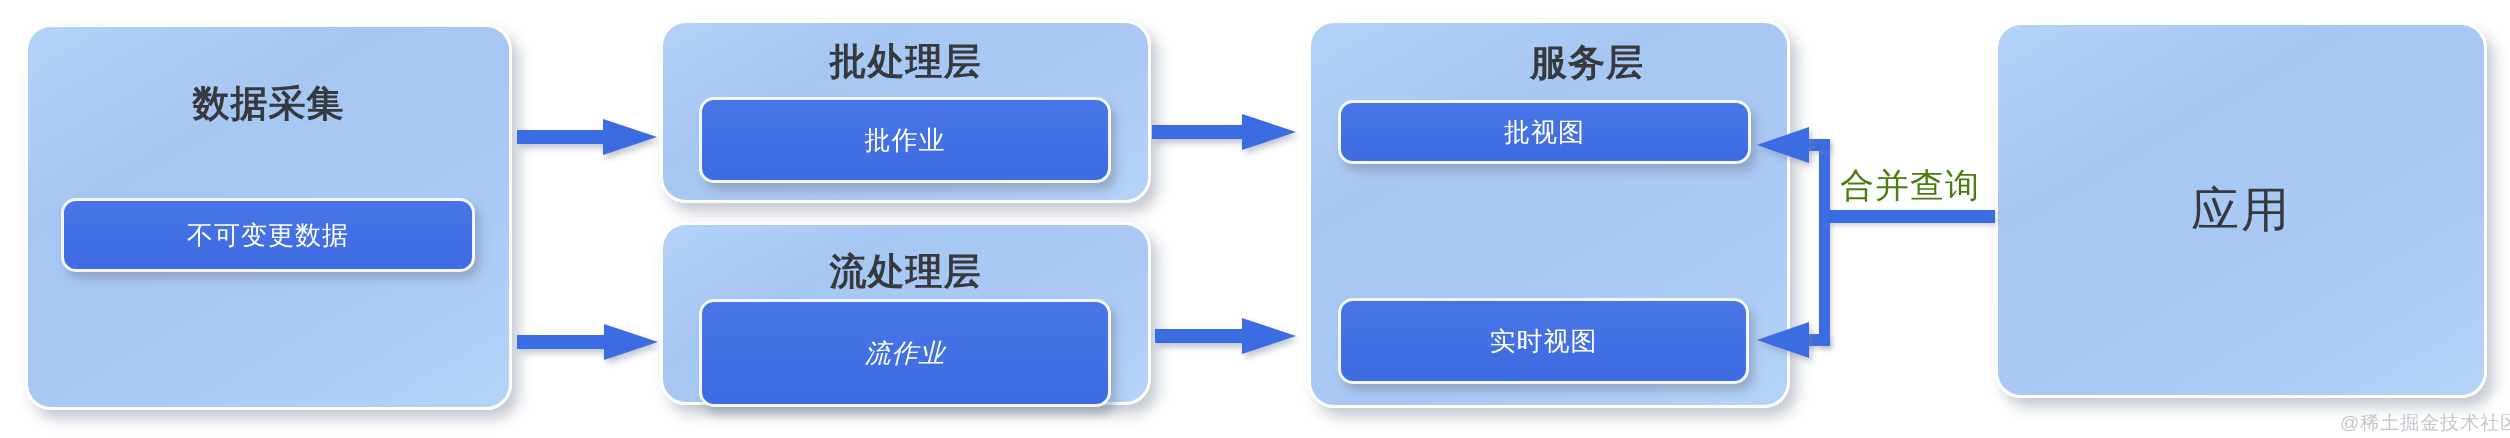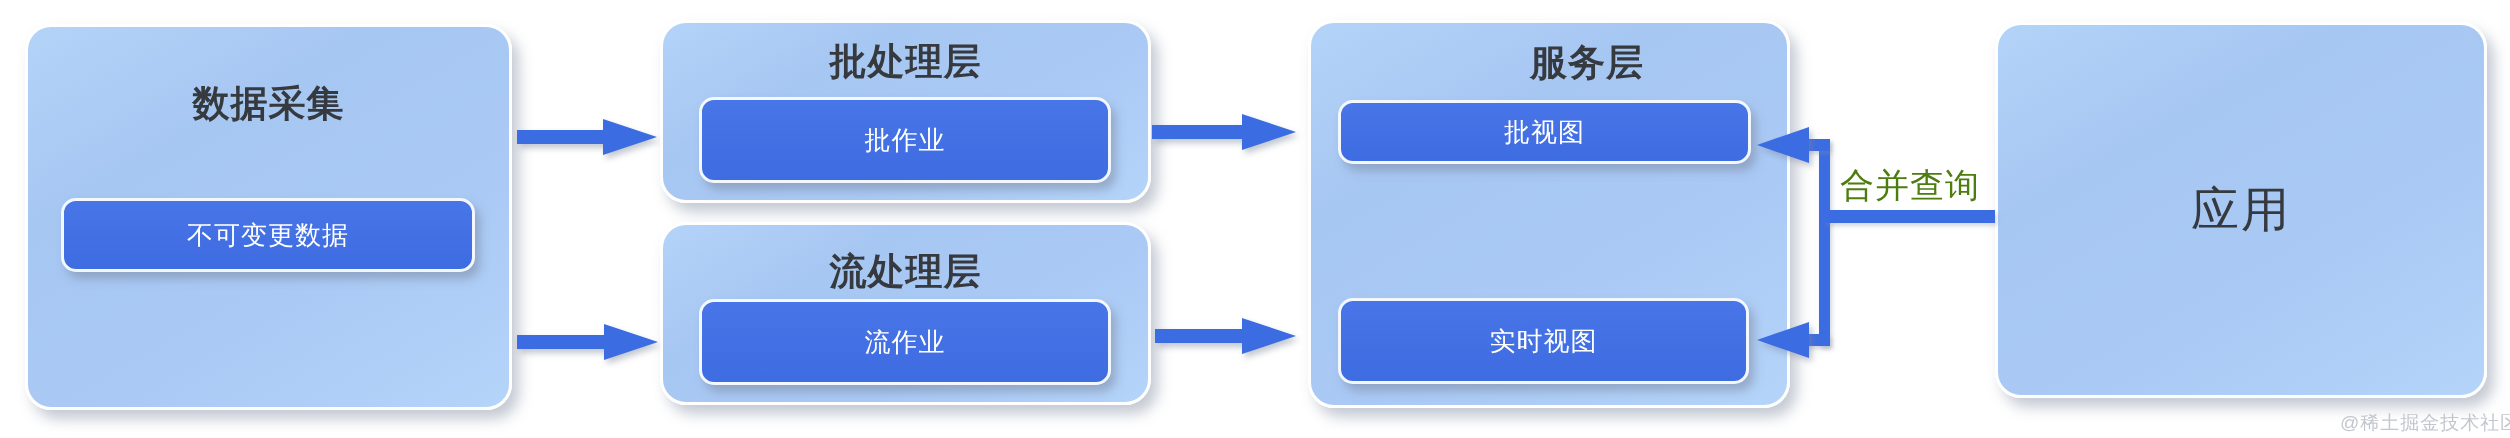--- a/index.html
+++ b/index.html
@@ -62,21 +62,21 @@
 
 <div class="panel" style="left:660px;top:20px;width:491px;height:183px;">
   <div class="panel-title" style="top:14px;">批处理层</div>
   <div class="pill" style="left:36px;top:74px;width:412px;height:86px;">
     <span>批作业</span>
   </div>
 </div>
 
 <div class="panel" style="left:660px;top:222px;width:491px;height:183px;">
   <div class="panel-title" style="top:14px;margin-top:8px;">流处理层</div>
-  <div class="pill" style="left:36px;top:74px;width:412px;height:86px;">
+  <div class="pill" style="left:36px;top:74px;width:412px;height:108px;font-style:italic;">
     <span>流作业</span>
   </div>
 </div>
 
 <div class="panel" style="left:1308px;top:20px;width:482px;height:388px;">
   <div class="panel-title" style="top:15px;margin-left:38px;">服务层</div>
   <div class="pill" style="left:27px;top:77px;width:413px;height:64px;">
     <span>批视图</span>
   </div>
   <div class="pill" style="left:27px;top:275px;width:411px;height:86px;">

